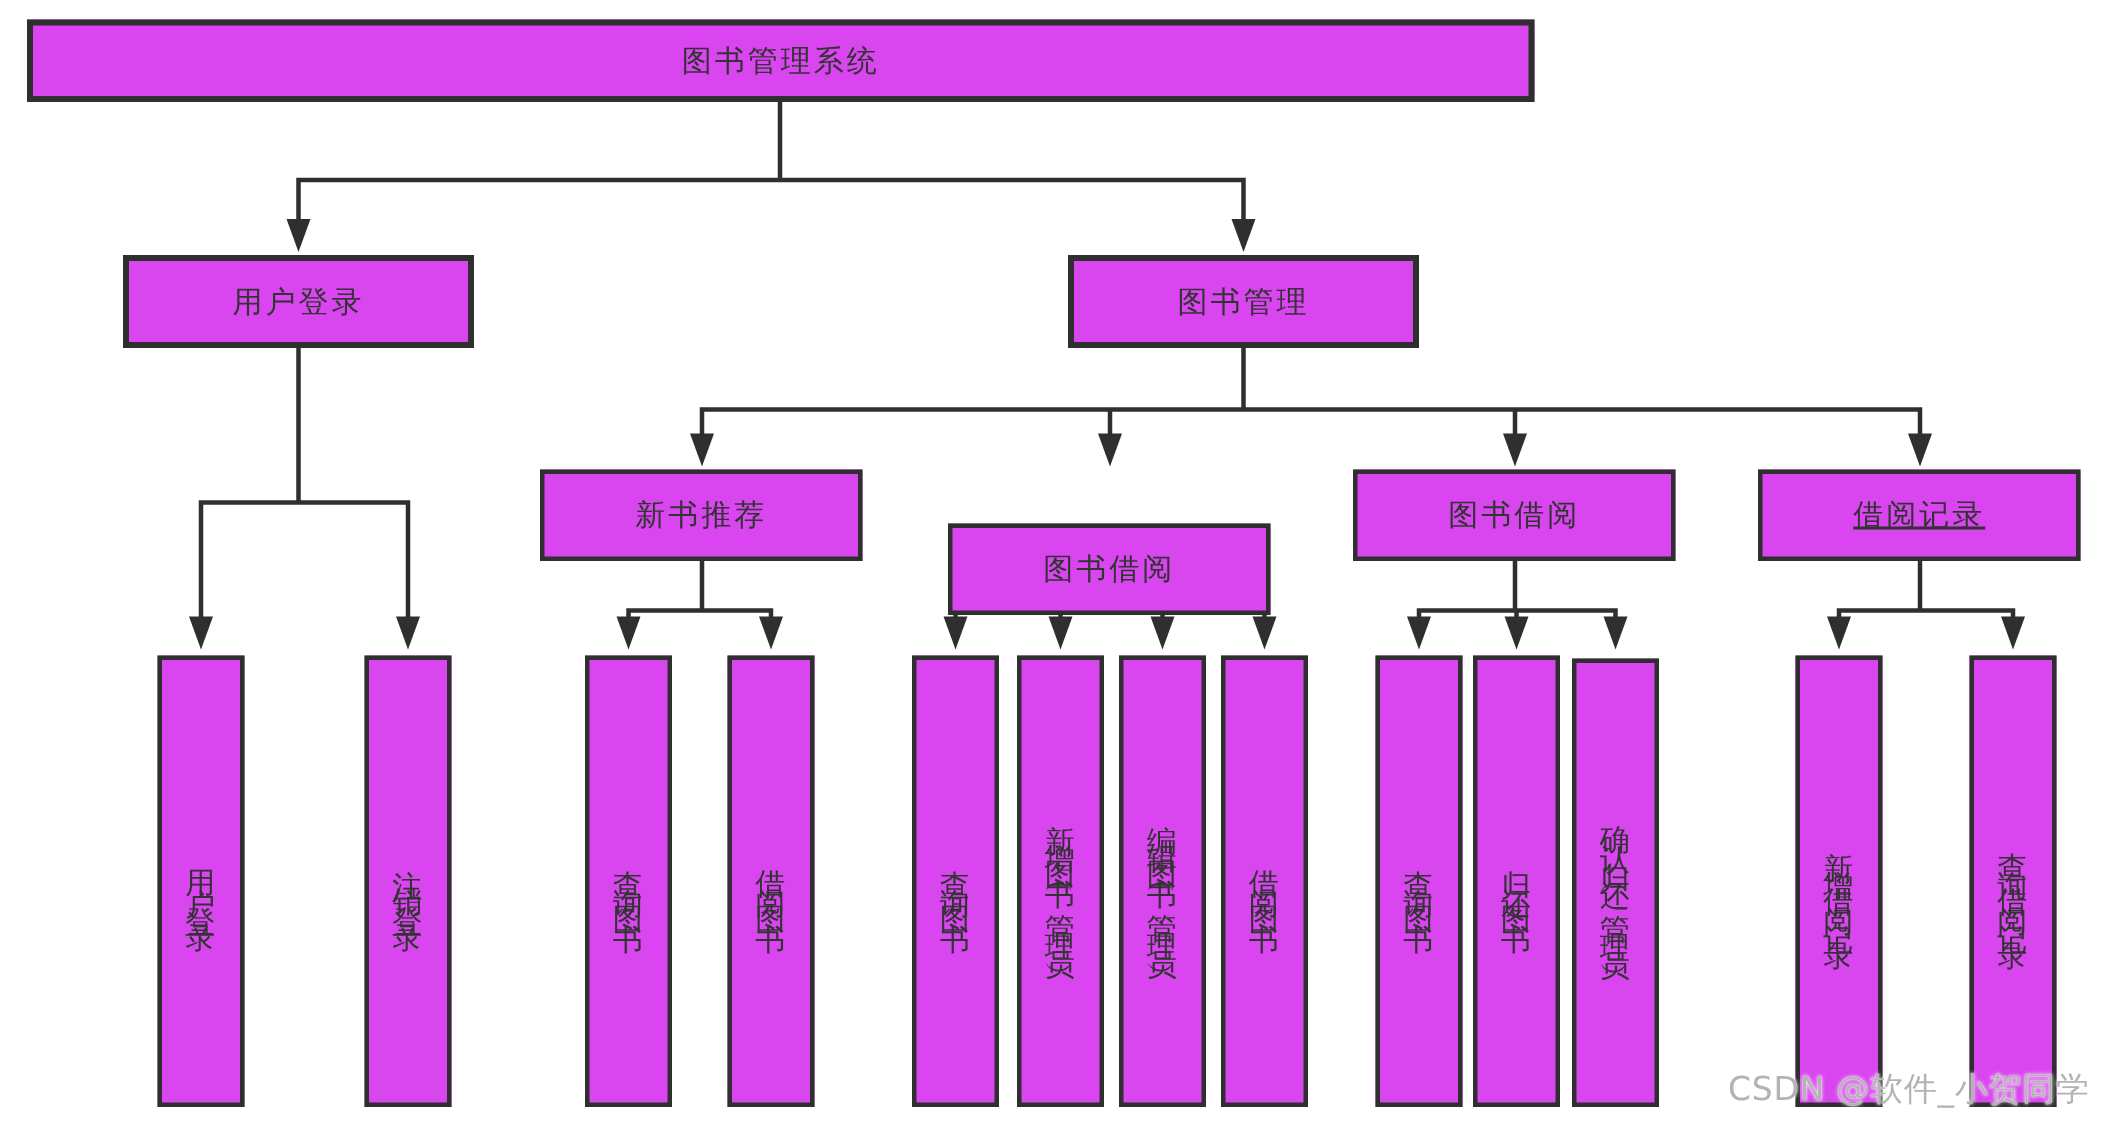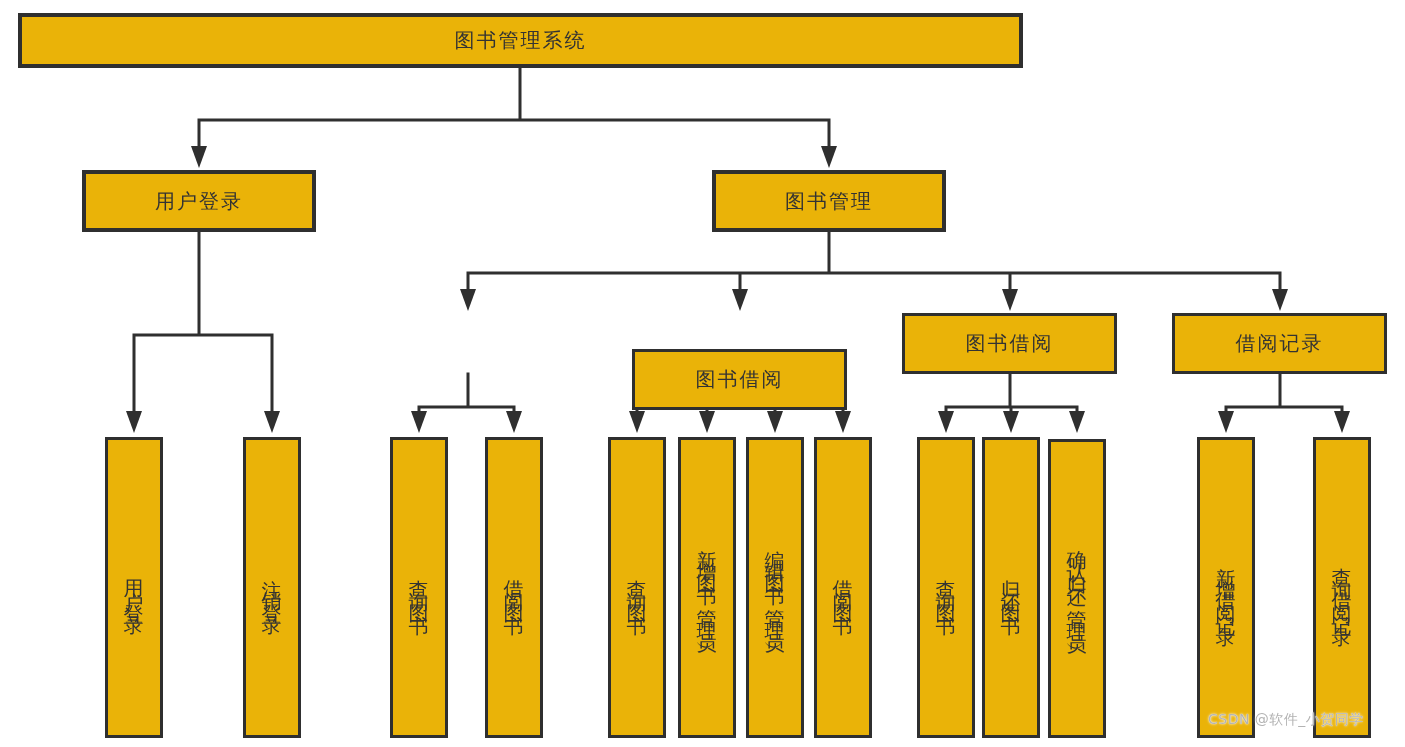--- a/index.html
+++ b/index.html
@@ -14,21 +14,21 @@
   }
   .connectors {
     position: absolute;
     left: 0; top: 0;
     width: 1405px; height: 747px;
     z-index: 0;
   }
   .box {
     position: absolute;
     box-sizing: border-box;
-    background: #eab308;
+    background: #d946ef;
     border: 3px solid #2f2f2f;
     display: flex;
     align-items: center;
     justify-content: center;
     z-index: 1;
   }
   .box.thick { border-width: 4px; }
   .box .lbl {
     font-size: 20px;
     letter-spacing: 2px;
@@ -37,24 +37,24 @@
   }
   .box.v .lbl {
     writing-mode: vertical-lr;
     text-orientation: mixed;
     letter-spacing: 12px;
     line-height: 1;
     white-space: normal;
   }
   .watermark {
     position: absolute;
-    left: 1208px;
+    left: 1152px;
     top: 711px;
     z-index: 2;
-    font-size: 14px;
+    font-size: 22px;
     letter-spacing: 0.5px;
     color: #b3b3b3;
     text-shadow: 0 0 3px #ffffff, 0 0 1px #ffffff;
     white-space: nowrap;
   }
 </style>
 </head>
 <body>
 
 <div class="stage">
@@ -103,27 +103,30 @@
     <span class="lbl">图书管理系统</span>
   </div>
 
   <div class="box thick" style="left:82px; top:170px; width:234px; height:62px;">
     <span class="lbl">用户登录</span>
   </div>
   <div class="box thick" style="left:712px; top:170px; width:234px; height:62px;">
     <span class="lbl">图书管理</span>
   </div>
 
+  <div class="box" style="left:360px; top:313px; width:215px; height:61px;">
+    <span class="lbl">新书推荐</span>
+  </div>
   <div class="box" style="left:632px; top:313px; width:215px; height:61px;margin-top:36px;">
     <span class="lbl">图书借阅</span>
   </div>
   <div class="box" style="left:902px; top:313px; width:215px; height:61px;">
     <span class="lbl">图书借阅</span>
   </div>
-  <div class="box" style="left:1172px; top:313px; width:215px; height:61px;">
+  <div class="box" style="left:1172px; top:313px; width:215px; height:61px;text-decoration:underline;">
     <span class="lbl">借阅记录</span>
   </div>
 
   <div class="box v" style="left:105px; top:437px; width:58px; height:301px;">
     <span class="lbl">用户登录</span>
   </div>
   <div class="box v" style="left:243px; top:437px; width:58px; height:301px;">
     <span class="lbl">注销登录</span>
   </div>
 

